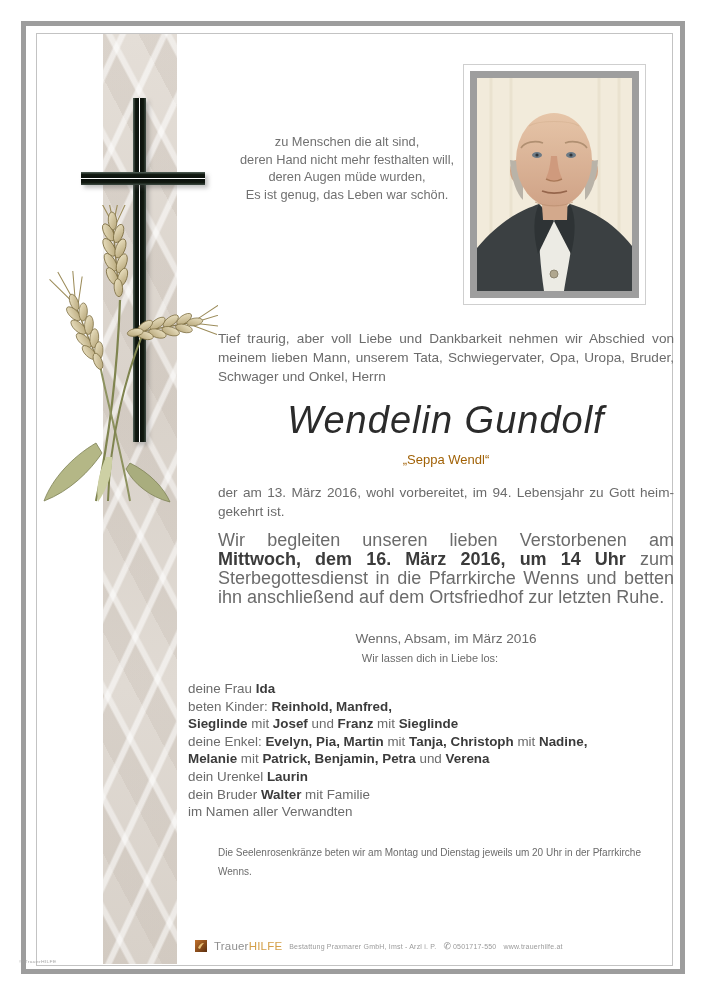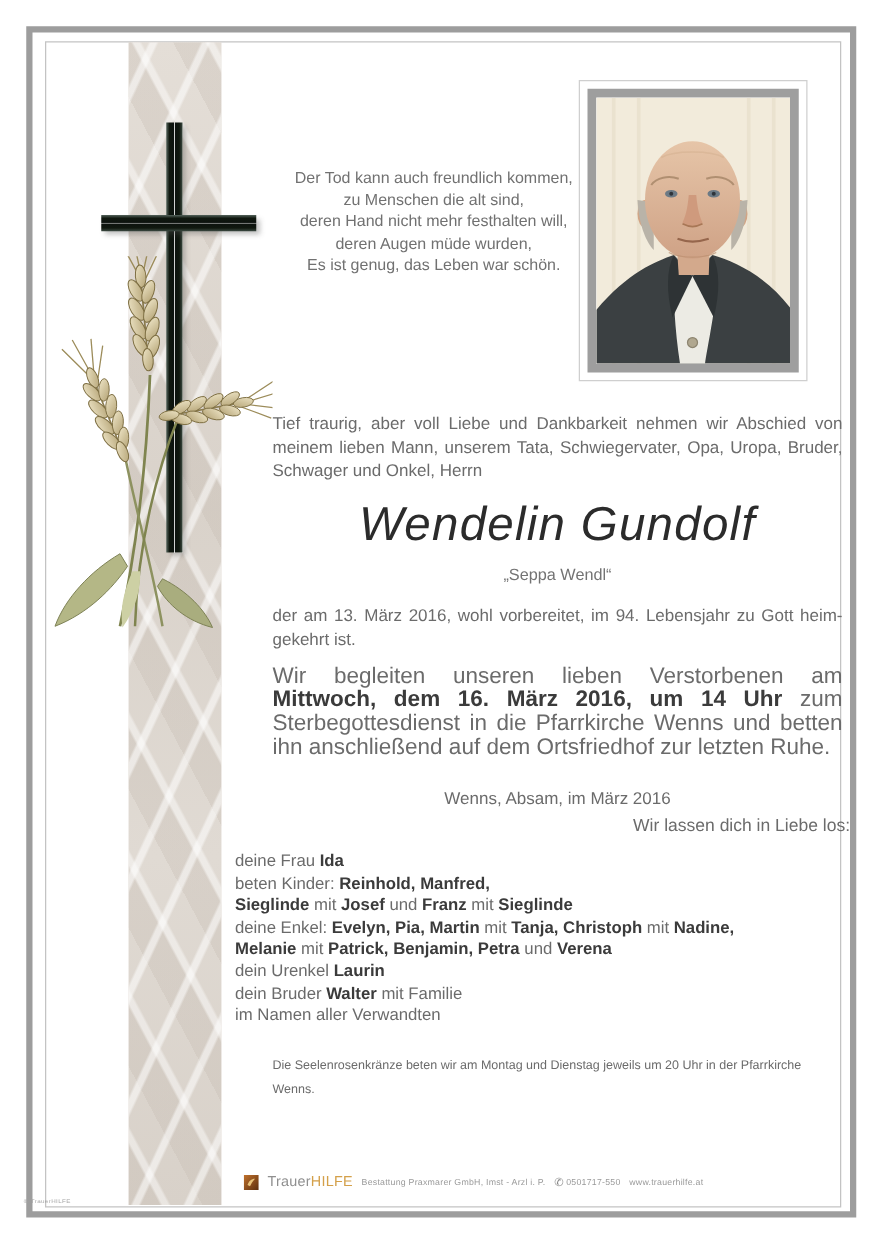--- a/index.html
+++ b/index.html
@@ -46,25 +46,25 @@
   .photo-frame svg{display:block;width:100%;height:100%;}
   
   .txt{position:absolute;color:#6b6b6b;z-index:5;}
   .b{font-weight:bold;color:#3b3b3b;}
   .poem{left:218px;top:133px;width:258px;text-align:center;font-size:12.8px;line-height:17.6px;color:#717171;}
   .intro{left:218px;top:329px;width:456px;text-align:justify;font-size:13.6px;line-height:19px;}
   .name{
     left:218px;top:399px;width:456px;text-align:center;font-size:38px;
     font-style:italic;color:#2b2b2b;letter-spacing:1px;z-index:5;position:absolute;
   }
-  .nickname{left:218px;top:452px;width:456px;text-align:center;font-size:13px;color:#737373;}
+  .nickname{left:218px;top:452px;width:456px;text-align:center;font-size:13px;color:#a16207;}
   .death-note{left:218px;top:483px;width:456px;text-align:justify;font-size:13.6px;line-height:19px;}
   .funeral{left:218px;top:531px;width:456px;text-align:justify;font-size:18px;line-height:19px;}
   .place-date{left:218px;top:600px;width:456px;text-align:center;font-size:13.6px;margin-top:31px;}
-  .farewell{left:224px;top:652px;width:456px;text-align:right;font-size:14px;}
+  .farewell{left:202px;top:652px;width:456px;text-align:center;font-size:11px;}
   .family{left:188px;top:680px;width:484px;font-size:13.4px;line-height:17.6px;}
   .family div{white-space:nowrap;}
   .rosary{left:218px;top:843px;width:456px;text-align:left;font-size:10px;line-height:19px;}
   
   .footer{
     position:absolute;left:195px;top:938px;height:16px;z-index:5;
     display:flex;align-items:center;gap:7px;
   }
   .logo-box{width:12px;height:12px;flex:0 0 auto;}
   .brand{font-size:11.5px;letter-spacing:.2px;white-space:nowrap;}
@@ -162,21 +162,20 @@
         <path d="M74,78 C73,90 71,96 69,100 C73,104 81,104 85,100 C83,96 81,90 80,78 Z" fill="#cf9a7d"></path>
         <path d="M69,101 C75,104 79,104 85,101" stroke="#a87756" stroke-width="1.4" fill="none"></path>
         <path d="M65,113 C73,116 81,116 90,113" stroke="#96664c" stroke-width="1.8" fill="none"></path>
         <path d="M58,124 C68,129 86,129 96,124" stroke="#bb8e6f" stroke-width="1" fill="none" opacity=".7"></path>
         <path d="M52,48 C62,42 92,42 102,48" stroke="#d8b596" stroke-width="1.2" fill="none" opacity=".8"></path>
       </svg>
     </div>
   </div>
 
   <div class="txt poem" id="poem">
-      <div><span>Der Tod kann auch freundlich kommen,</span></div>
       <div><span>zu Menschen die alt sind,</span></div>
       <div><span>deren Hand nicht mehr festhalten will,</span></div>
       <div><span>deren Augen müde wurden,</span></div>
       <div><span>Es ist genug, das Leben war schön.</span></div>
     </div>
 
   <div class="txt intro">Tief traurig, aber voll Liebe und Dankbarkeit nehmen wir Abschied von meinem lieben Mann, unserem Tata, Schwiegervater, Opa, Uropa, Bruder, Schwager und Onkel, Herrn</div>
 
   <div class="name">Wendelin Gundolf</div>
   <div class="txt nickname">„Seppa Wendl“</div>

